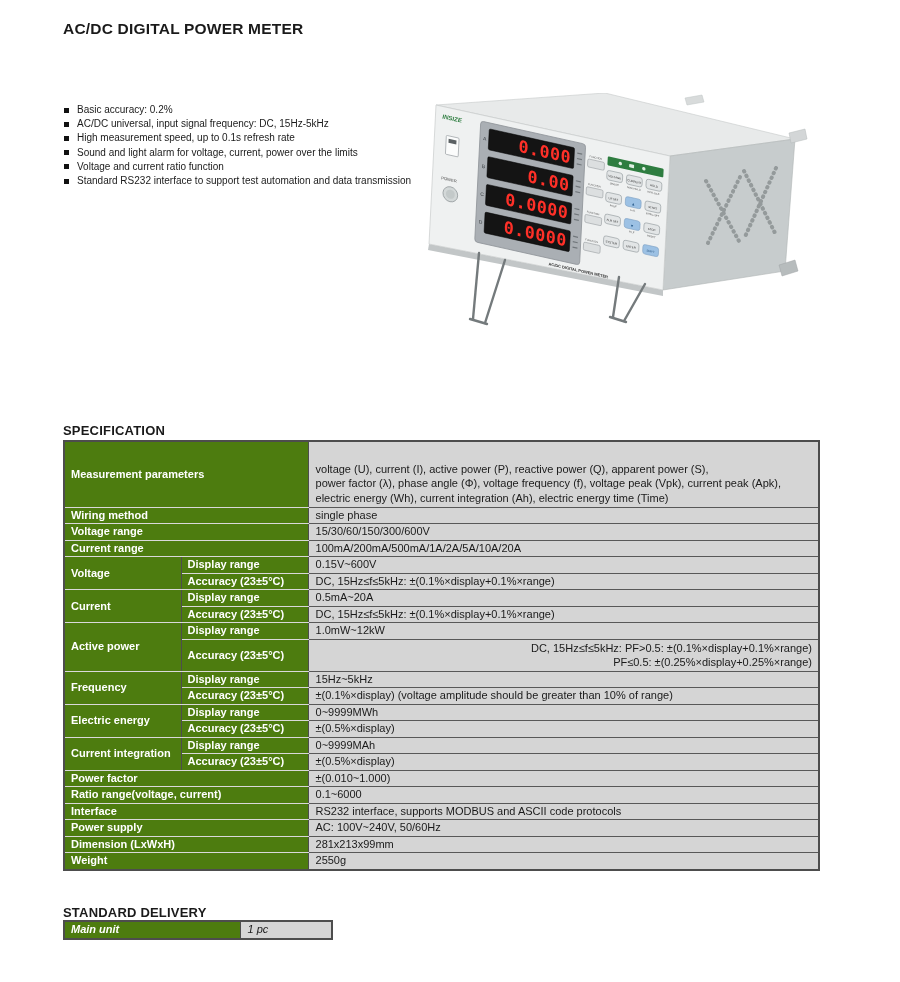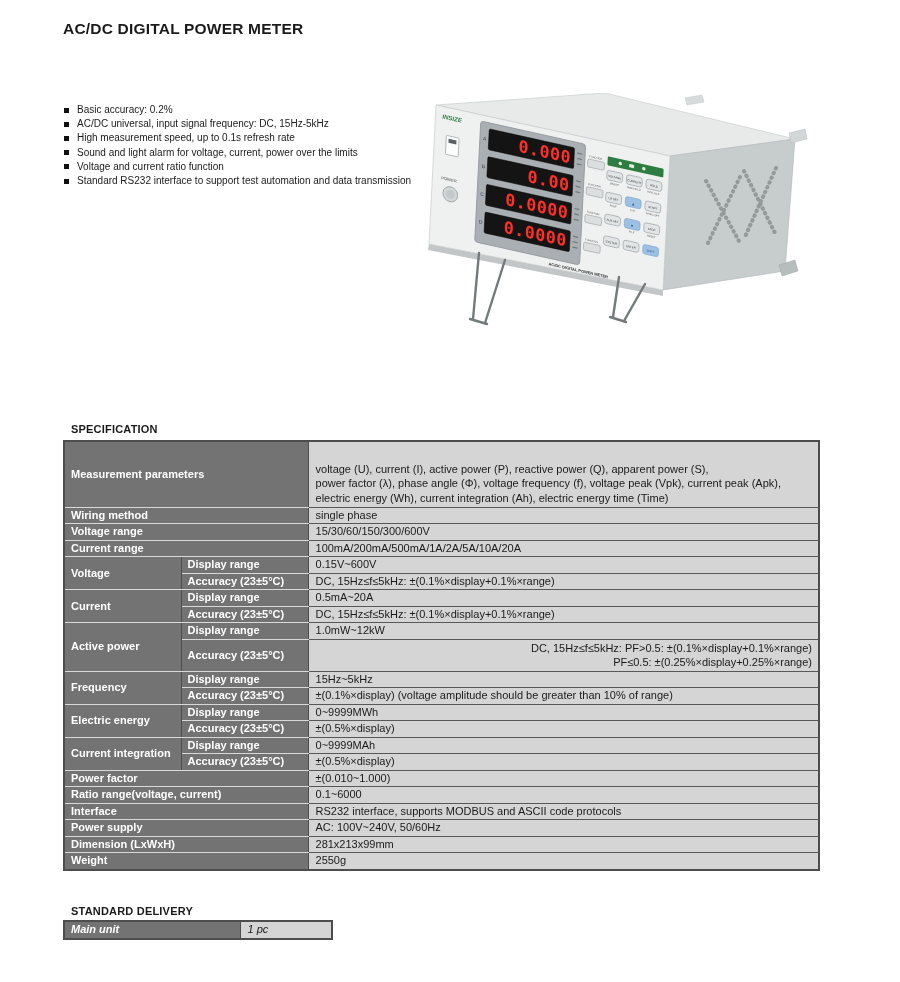--- a/index.html
+++ b/index.html
@@ -6,28 +6,28 @@
   body{
     width:900px;height:982px;position:relative;background:#ffffff;
     font-family:"Liberation Sans",sans-serif;color:#1a1a1a;overflow:hidden;
   }
   .title{position:absolute;left:63px;top:19px;font-size:15.5px;font-weight:bold;line-height:20.5px;letter-spacing:.2px;}
   .features{position:absolute;left:63px;top:103px;width:364px;}
   .features ul{list-style:none;margin:0;padding:0;}
   .features li{position:relative;padding-left:14px;font-size:10px;line-height:14.2px;}
   .features li::before{content:"";position:absolute;left:1px;top:4.5px;width:5px;height:5px;background:#111;}
   .device{position:absolute;left:423px;top:93px;width:422px;height:250px;}
-  .sec-heading{position:absolute;font-size:11px;font-weight:bold;letter-spacing:.2px;margin-left:8px;}
+  .sec-heading{position:absolute;font-size:13px;font-weight:bold;letter-spacing:.2px;}
   #spec-heading{left:63px;top:423px;}
   #delivery-heading{left:63px;top:905px;}
   table{border-collapse:collapse;font-size:11px;table-layout:fixed;}
   .spec{position:absolute;left:63px;top:440px;width:755px;border:2px solid #4d4d4d;}
   .delivery{position:absolute;left:63px;top:920px;width:268px;border:2px solid #4d4d4d;font-style:italic;}
   td{padding:0 6px;height:15.5px;line-height:13.5px;vertical-align:middle;overflow:hidden;}
-  td.g{background:#737373;color:#fff;font-weight:bold;border-right:1px solid #4d4d4d;border-bottom:1px solid #d9d9d9;}
+  td.g{background:#4d7c0f;color:#fff;font-weight:bold;border-right:1px solid #4d4d4d;border-bottom:1px solid #d9d9d9;}
   td.v{background:#d5d5d5;border-bottom:1px solid #585858;padding-left:7px;}
   td .ln{line-height:14.3px;}
   .pre{white-space:pre-line;line-height:14.3px;padding-top:20px;padding-bottom:2px;}
   .indent{padding-left:89px;}
   
   .svgtxt{font-family:"Liberation Sans",sans-serif;}
   .ledtxt{font-family:"DejaVu Sans Mono",monospace;font-weight:bold;}
 </style>
 </head>
 <body>

